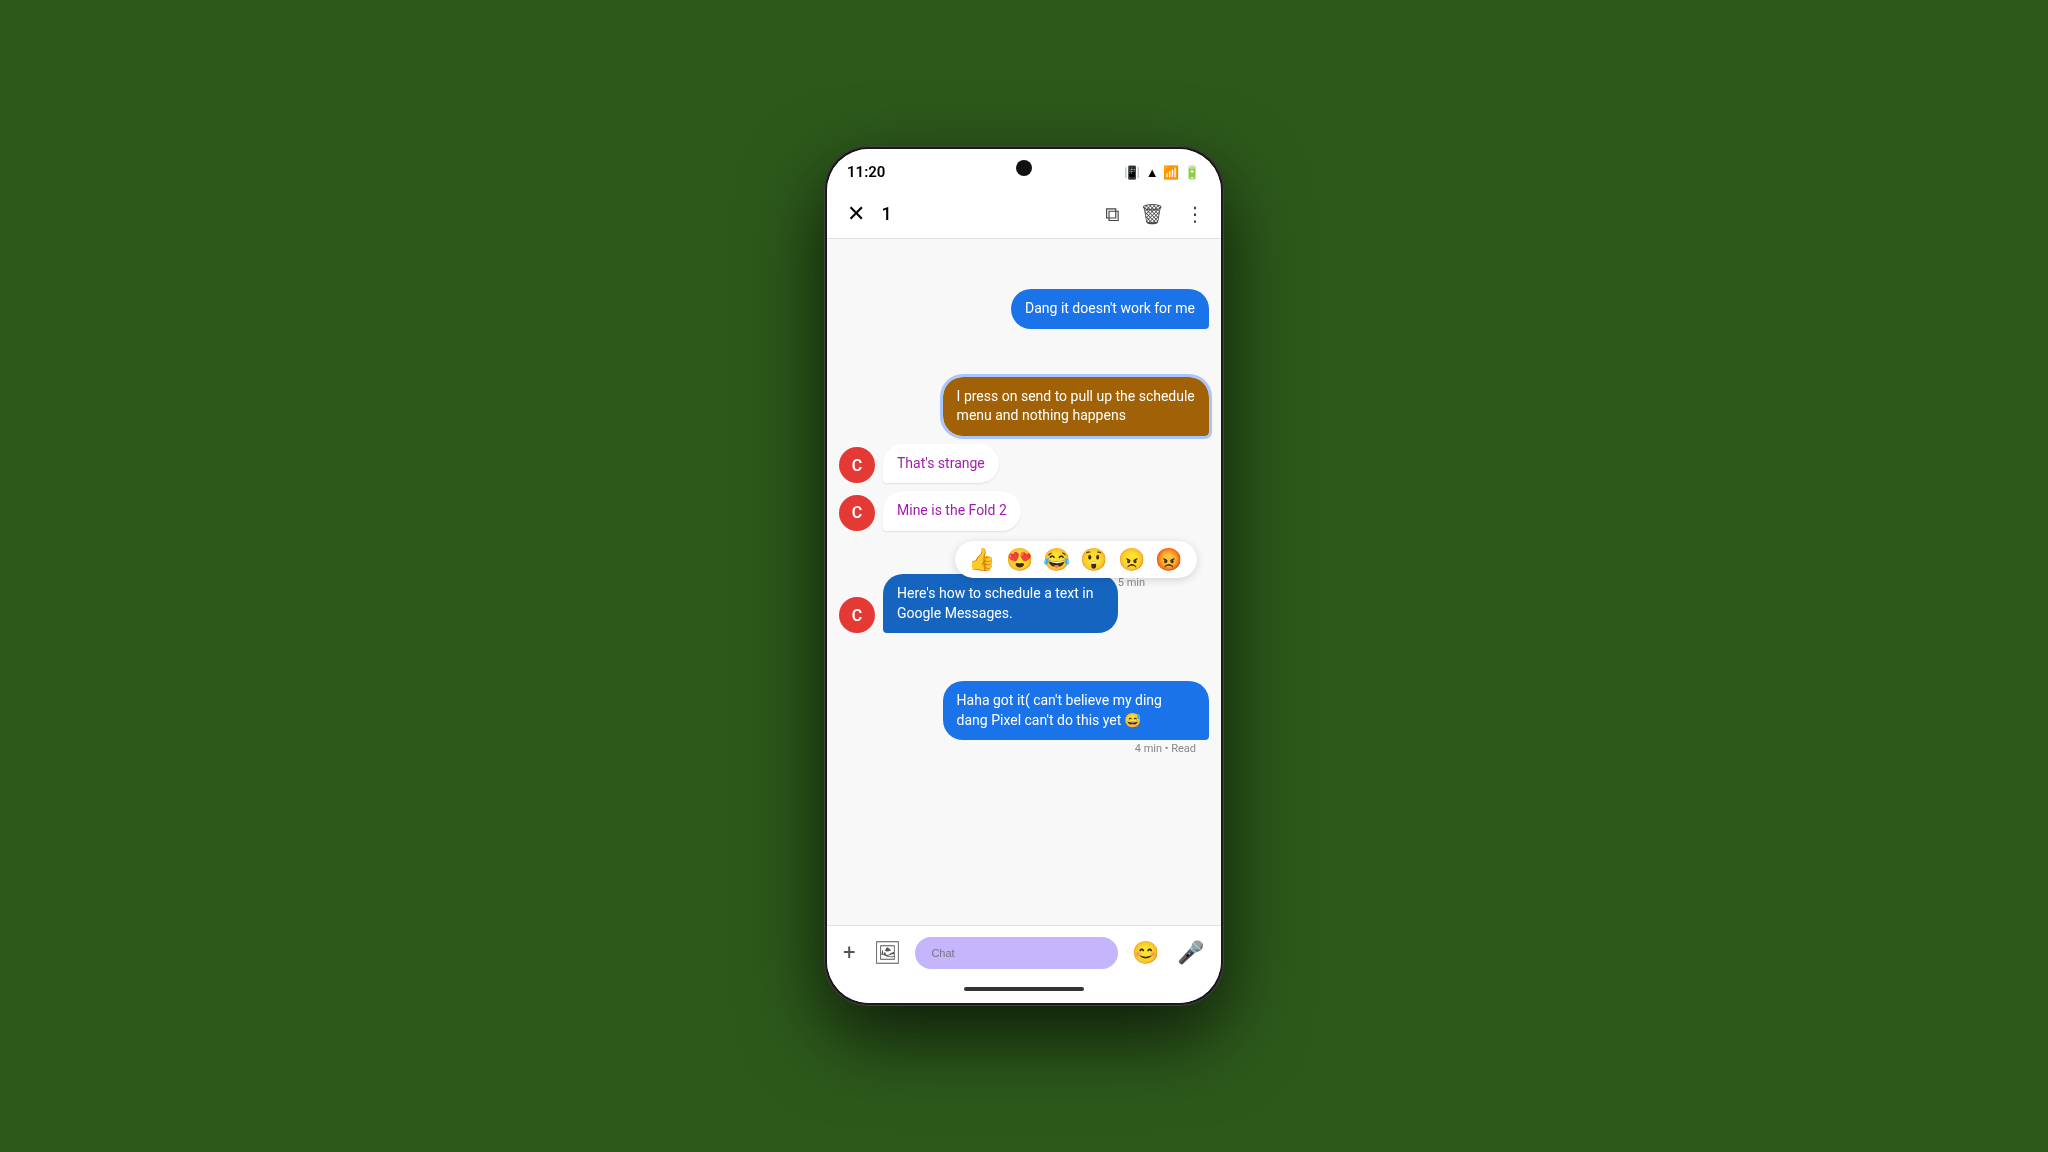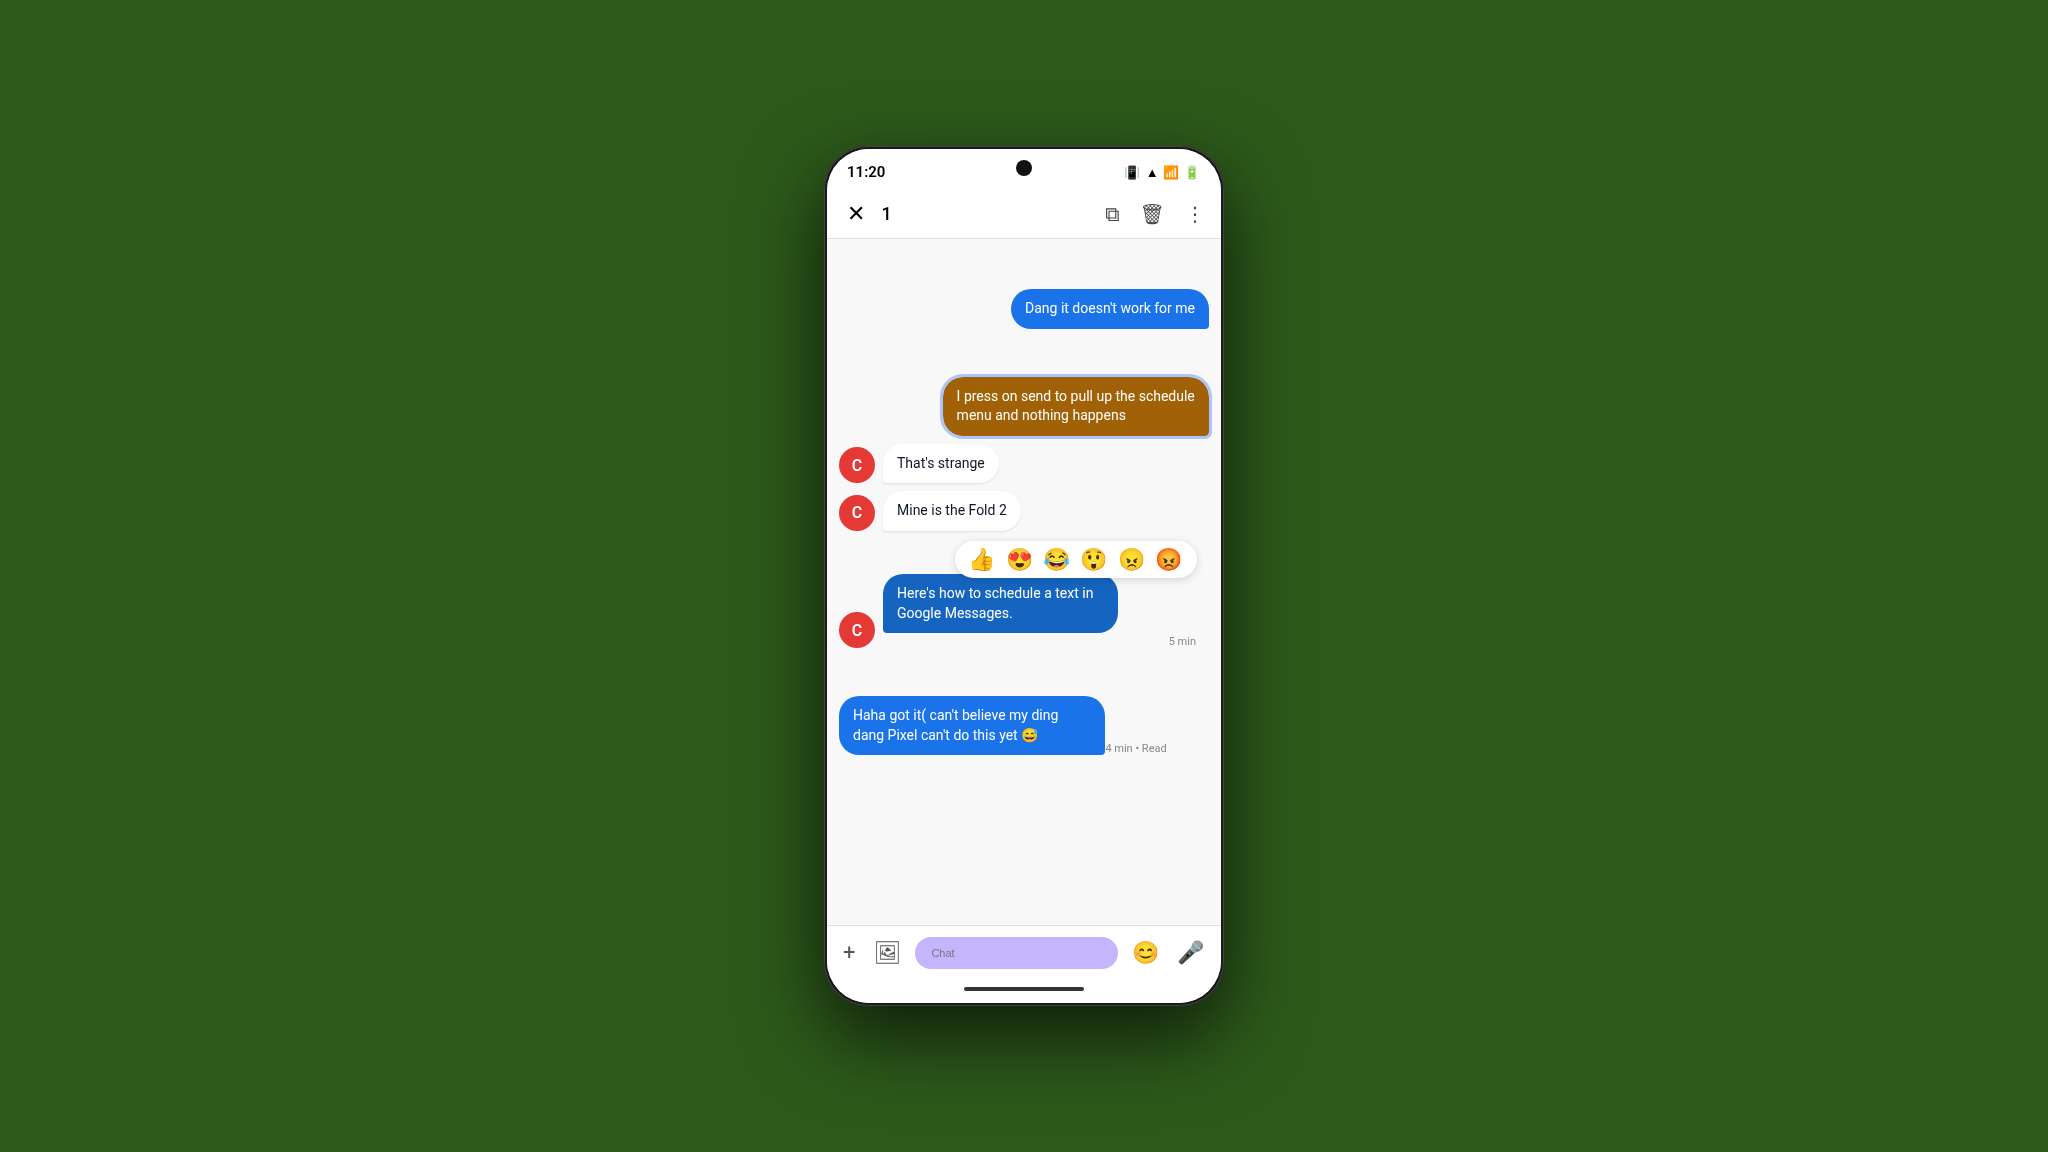--- a/index.html
+++ b/index.html
@@ -160,21 +160,21 @@
 
     .bubble.sent {
       background: #1a73e8;
       color: #fff;
       border-bottom-right-radius: 4px;
       margin-top: 40px;
     }
 
     .bubble.received {
       background: #fff;
-      color: #0f172a;
+      color: #a21caf;
       border-bottom-left-radius: 4px;
       box-shadow: 0 1px 2px rgba(0,0,0,0.1);
     }
 
     .bubble.blue-received {
       background: #1565c0;
       color: #fff;
       border-bottom-left-radius: 4px;
     }
 
@@ -311,28 +311,28 @@
             <span>😍</span>
             <span>😂</span>
             <span>😲</span>
             <span>😠</span>
             <span>😡</span>
           </div>
         </div>
 
         <div class="message-row received">
           <div class="avatar">C</div>
-          <div style="display:flex; flex-direction: column;">
+          <div style="display:flex; flex-direction: row;">
             <div class="bubble blue-received">Here's how to schedule a text in Google Messages.</div>
             <div class="timestamp">5 min</div>
           </div>
         </div>
 
         <div class="message-row sent">
-          <div style="display: flex; flex-direction: row; align-items: flex-end;">
+          <div style="display: flex; flex-direction: column; align-items: flex-end;">
             <div class="bubble sent">Haha got it( can't believe my ding dang Pixel can't do this yet 😅</div>
             <div class="timestamp">4 min • Read</div>
           </div>
         </div>
 
       </div>
 
       <div class="input-bar">
         <span class="input-icon-btn">+</span>
         <span class="input-icon-btn">🖼</span>

